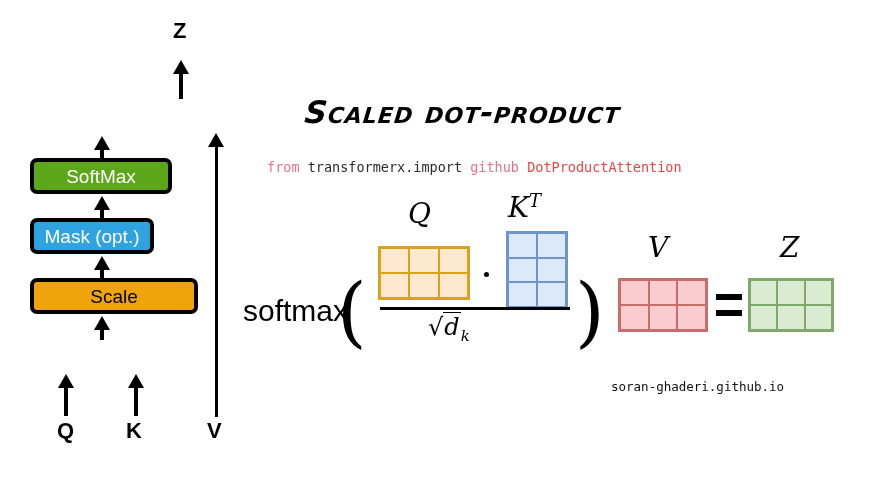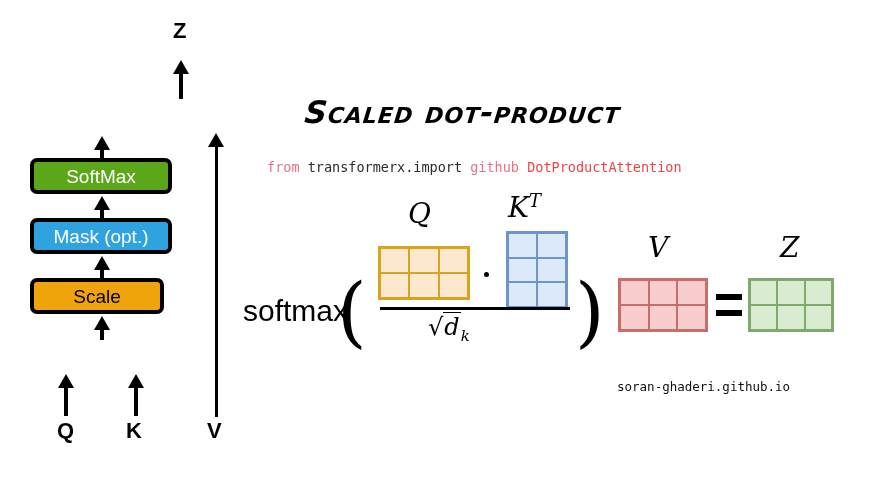--- a/index.html
+++ b/index.html
@@ -30,22 +30,22 @@
     border-radius: 7px;
     display: flex;
     align-items: center;
     justify-content: center;
     font-size: 19px;
     line-height: 1;
     white-space: nowrap;
   }
   .node-matmul  { left: 110px; top: 98px;  width: 142px; height: 36px; background: #e51b0b; color: #ffffff; }
   .node-softmax { left: 30px;  top: 158px; width: 142px; height: 36px; background: #5ba619; color: #ffffff; }
-  .node-mask    { left: 30px;  top: 218px; width: 142px; height: 36px; background: #2fa3e0; color: #ffffff; }
-  .node-scale   { left: 30px;  top: 278px; width: 134px; height: 36px; background: #efa40c; color: #000000; }
+  .node-mask    { left: 30px;  top: 218px; width: 124px; height: 36px; background: #2fa3e0; color: #ffffff; }
+  .node-scale   { left: 30px;  top: 278px; width: 168px; height: 36px; background: #efa40c; color: #000000; }
   .node-addnorm { left: 30px;  top: 338px; width: 142px; height: 36px; background: #fcf0ce; color: #000000; }
 
   
   .shaft {
     position: absolute;
     background: #000000;
     width: 4px;
   }
   .head {
     position: absolute;
@@ -185,21 +185,20 @@
     height: 6px;
   }
   .footer {
     position: absolute;
     left: 611px;
     font-family: "DejaVu Sans Mono", monospace;
     font-size: 12.5px;
     line-height: 1;
     white-space: nowrap;
     color: #111111;
-    margin-left: 6px;
   }
 </style>
 </head>
 <body>
 
 <div class="stage">
 
   <div class="io-label" style="left:173px; top:20px;">Z</div>
   <div class="head" style="left:173px; top:60px;"></div>
   <div class="shaft" style="left:179px; top:72px; height:27px;"></div>

